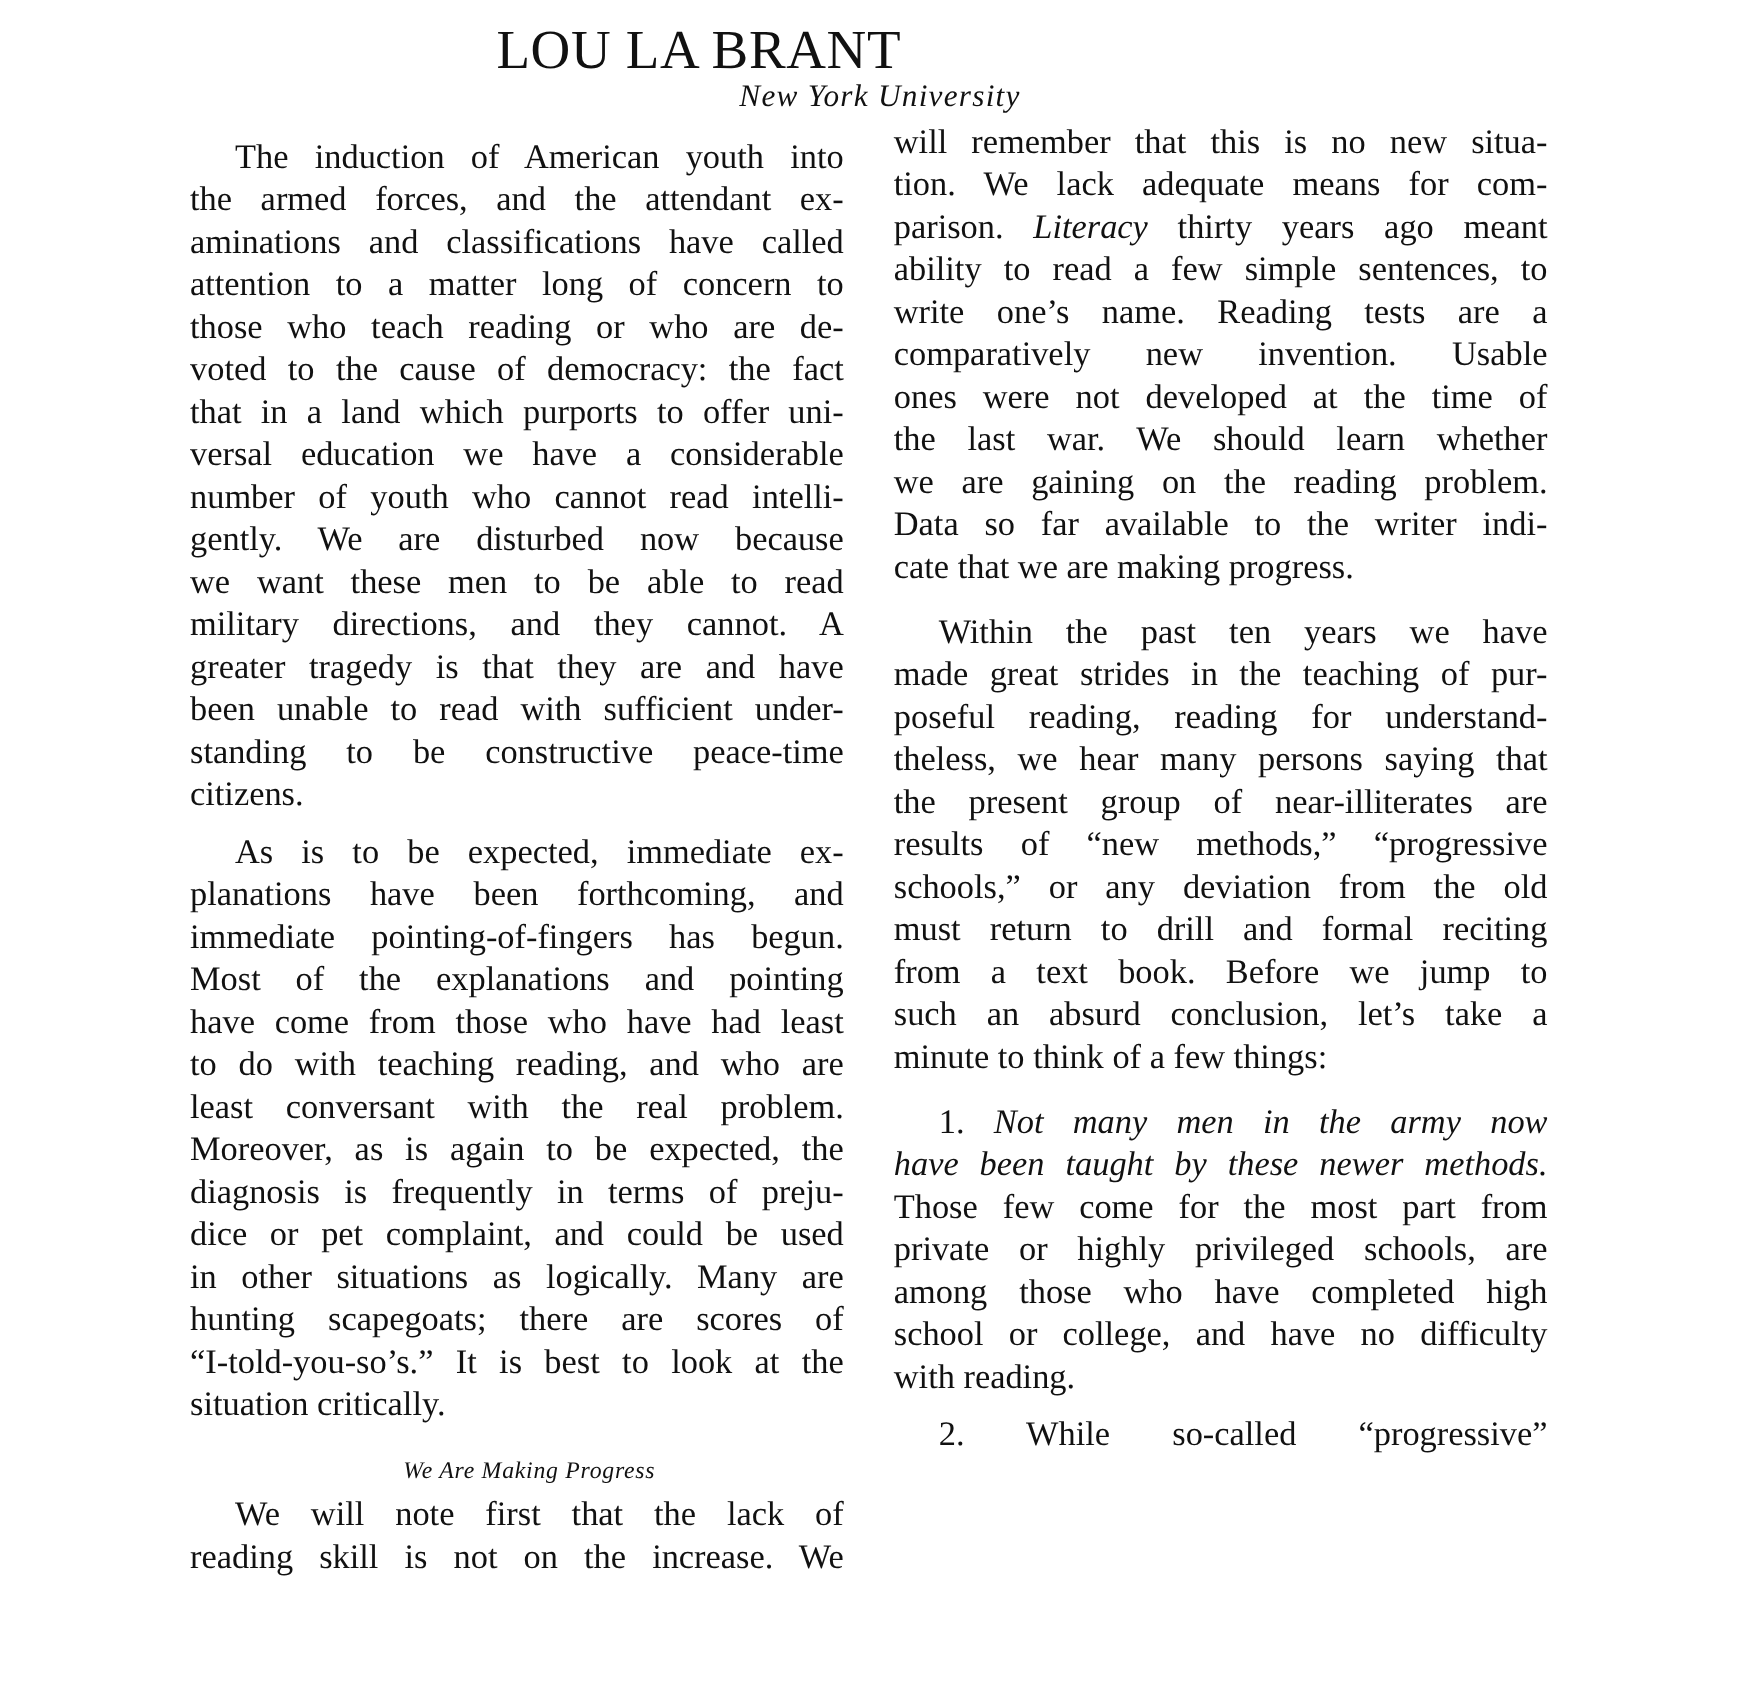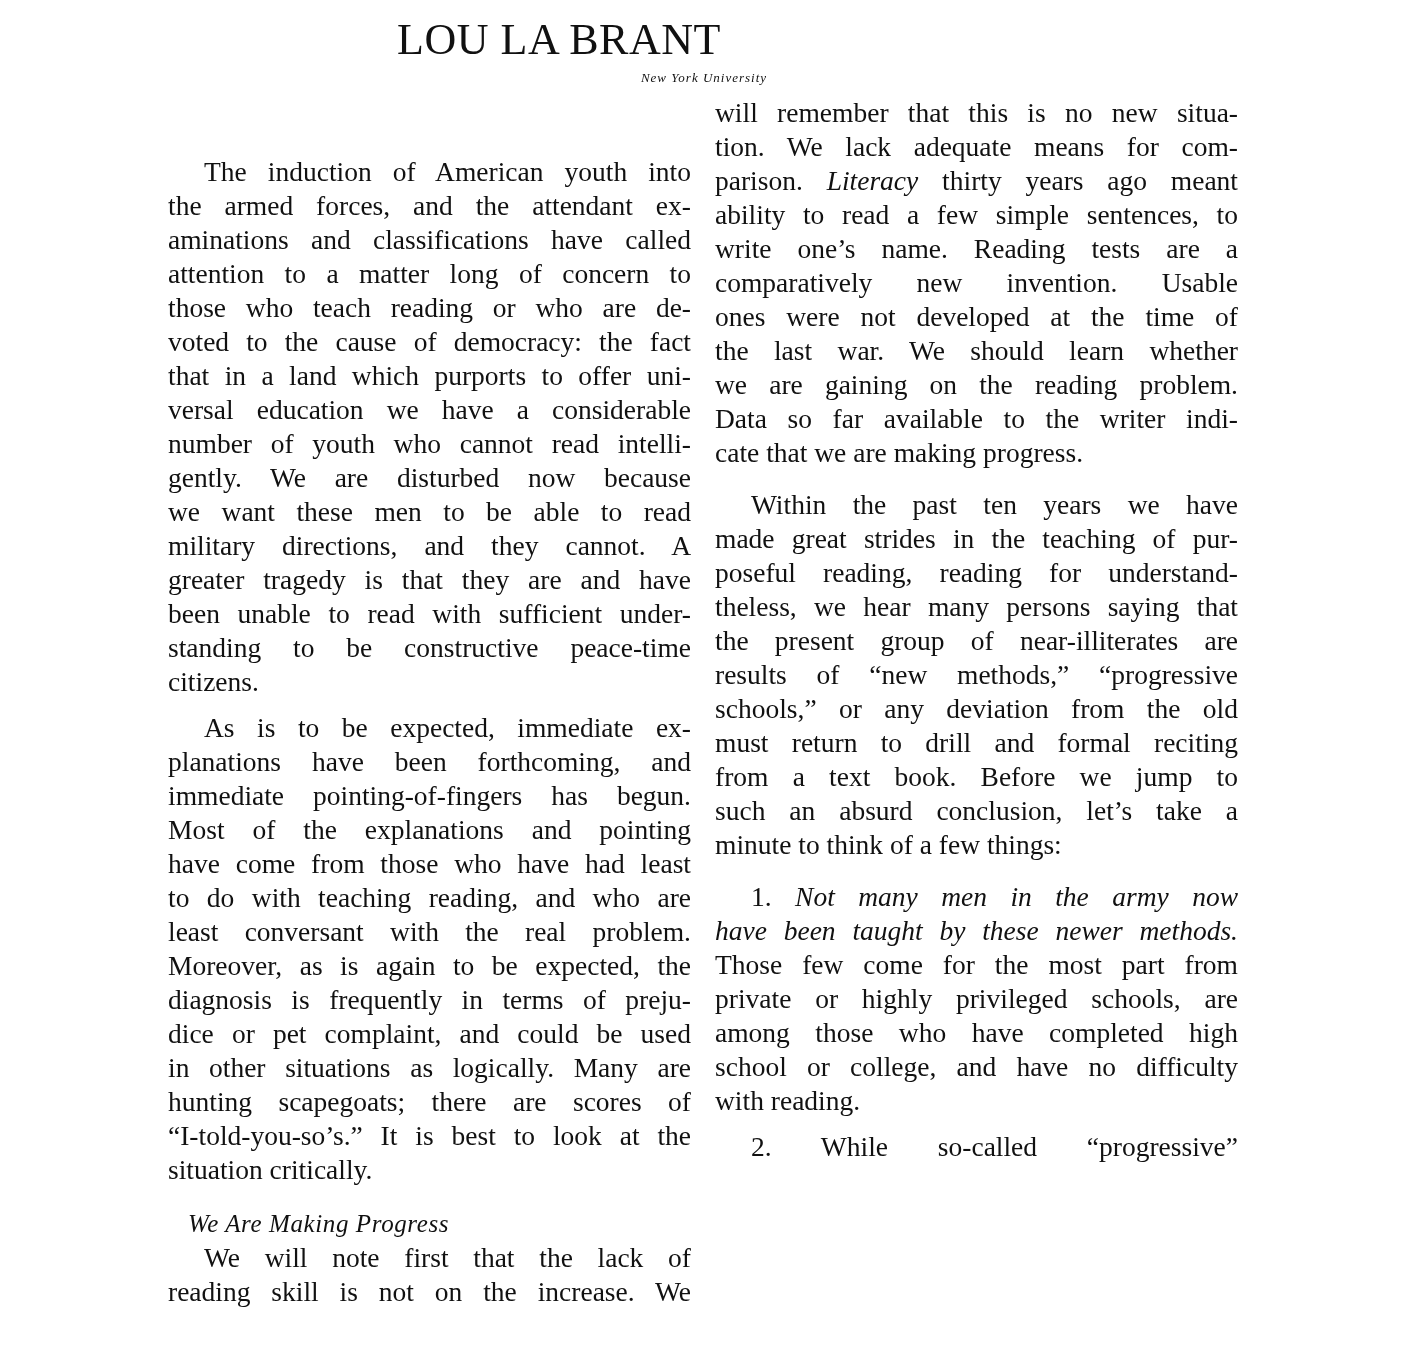--- a/index.html
+++ b/index.html
@@ -1,29 +1,29 @@
 <!DOCTYPE html>
 <html><head>
 <meta charset="utf-8">
 <style>
   html, body { margin: 0; padding: 0; background: #ffffff; }
   body { width: 1408px; height: 1346px; position: relative; overflow: hidden;
          font-family: "Liberation Serif", "DejaVu Serif", serif; color: #111111; }
   .title { position: absolute; top: 14px; left: 0; width: 1118px; text-align: center;
            font-size: 44px; letter-spacing: 0.5px; line-height: 52px; }
   .affil { position: absolute; top: 66px; left: 0; width: 1408px; text-align: center;
-           font-size: 13px; font-style: italic; letter-spacing: 1px; line-height: 24px; }
+           font-size: 25px; font-style: italic; letter-spacing: 1px; line-height: 24px; }
   .col { position: absolute; width: 523px; font-size: 27.5px; line-height: 34px; }
-  .col.left { left: 168px; top: 108px; margin-top: 47px; }
+  .col.left { left: 152px; top: 108px; }
   .col.right { left: 715px; top: 96px; }
   .line { display: block; height: 34px; text-align: justify; text-align-last: justify; white-space: nowrap; }
   .line.last { text-align-last: left; }
   .indent { padding-left: 36px; }
   .gap { height: 12px; }
-  .heading { display: block; text-align: left; font-style: italic; font-size: 25px;
+  .heading { display: block; text-align: center; font-style: italic; font-size: 19px;
              letter-spacing: 0.6px; height: 34px; line-height: 34px; padding-left: 20px; }
   .it { font-style: italic; }
   .line > span { white-space: nowrap; }
 </style>
 </head>
 <body>
 
 <div class="title">LOU LA BRANT</div>
 <div class="affil">New York University</div>
 

